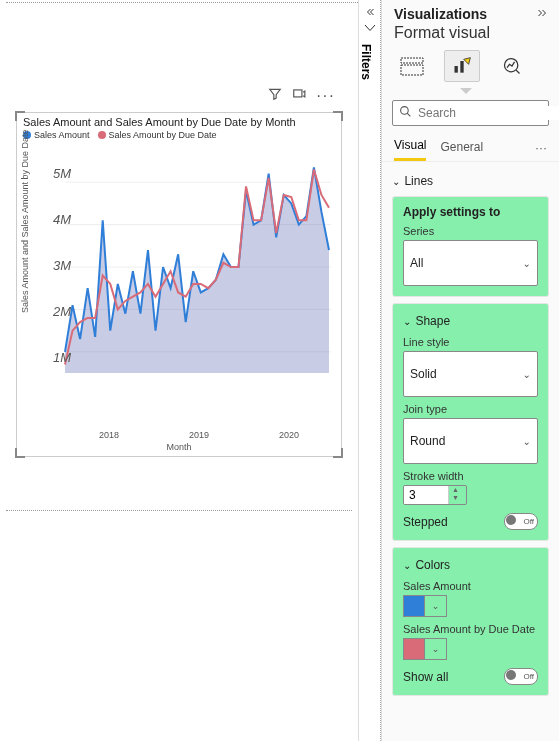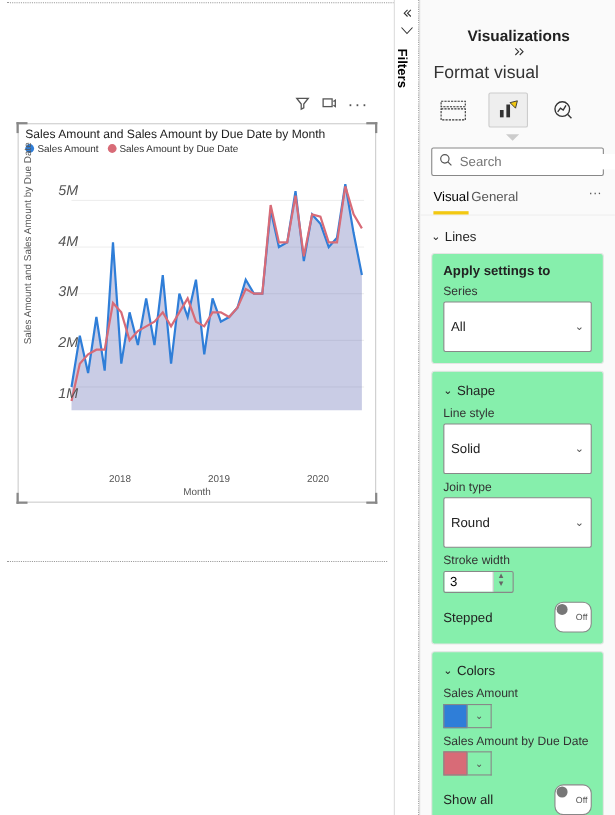--- a/index.html
+++ b/index.html
@@ -20,45 +20,45 @@
   .chart-title { font-size:11px; padding:3px 6px 0 6px; color:#222; }
   .legend { display:flex; gap:8px; padding:2px 6px 4px 6px; font-size:9px; color:#333; }
   .lg { display:flex; align-items:center; gap:3px; }
   .lg .dot { width:8px; height:8px; border-radius:50%; }
   .ylab { position:absolute; left:-2px; top:50%; transform: translateY(-50%) rotate(-90deg); transform-origin:left center; font-size:9px; color:#555; white-space:nowrap; }
   .xlab { position:absolute; bottom:4px; left:50%; transform:translateX(-50%); font-size:9px; color:#555;}
   .xtick { position:absolute; bottom:16px; font-size:9px; color:#555; transform:translateX(-50%); }
   .ytick { position:absolute; left:36px; font-size:13px; color:#555; transform:translateY(-50%);font-style:italic; }
   svg.chartsvg { position:absolute; left:44px; top:40px; }
   .right { width:178px; border-left:1px solid #ddd; background:#fafafa; display:flex; flex-direction:column; font-size:12px; color:#222; overflow:hidden;}
-  .pane-hd { display:flex; justify-content:space-between; align-items:center; padding:24px 10px 2px 12px; font-size:14px; font-weight:600;flex-direction:column; }
+  .pane-hd { display:flex; justify-content:space-between; align-items:center; padding:6px 10px 2px 12px; font-size:14px; font-weight:600; }
   .sub { padding:0 12px 6px 12px; font-size:16px; color:#333; }
   .viz-icons { display:flex; gap:14px; padding:2px 12px 8px 12px; align-items:center; }
   .viz-icons .vi { width:36px; height:30px; display:flex; align-items:center; justify-content:center; border-radius:2px; }
   .viz-icons .vi.sel { background:#eee; border:1px solid #ccc; }
   .arrow-tip { width:0;height:0;border-left:6px solid transparent;border-right:6px solid transparent;border-top:6px solid #ccc;margin:-2px auto 4px auto;}
   .search { margin:2px 10px 8px 10px; border:1px solid #888; border-radius:2px; display:flex; align-items:center; padding:4px 6px; gap:6px; background:#fff;}
   .search input { border:none; outline:none; font-size:12px; flex:1; }
-  .tabs { display:flex; gap:2px; padding:0 12px; align-items:flex-start; border-bottom:1px solid #eee;}
+  .tabs { display:flex; gap:14px; padding:0 12px; align-items:center; border-bottom:1px solid #eee;}
   .tab { padding:4px 0 6px 0; font-size:12px; color:#555; }
   .tab.active { color:#000; border-bottom:3px solid #f2c811; font-weight:500;}
   .tabs .more { margin-left:auto; color:#555;}
   .section { margin:10px 10px 0 10px; }
   .sec-hd { display:flex; align-items:center; gap:4px; font-size:12px; color:#222; padding:2px 0;}
   .sec-hd .chev { font-size:10px; }
   .card { background:#86efac; border:1px solid #e5e5e5; border-radius:3px; margin:6px 10px 0 10px; padding:8px 10px 10px 10px;}
   .fld-label { font-size:11px; color:#333; margin:6px 0 3px 0;}
   .sel { border:1px solid #888; border-radius:2px; padding:15px 6px; display:flex; justify-content:space-between; align-items:center; font-size:12px; background:#fff;}
   .sel .chev { font-size:10px; color:#555;}
   .stepper { display:flex; border:1px solid #888; width:64px; border-radius:2px; overflow:hidden;}
   .stepper input { border:none; width:44px; padding:2px 5px; font-size:12px; outline:none;}
   .stepper .btns { display:flex; flex-direction:column; border-left:1px solid #ccc;}
   .stepper .btns div { font-size:7px; line-height:8px; padding:0 3px; color:#666;}
   .row { display:flex; justify-content:space-between; align-items:center; margin-top:8px;}
-  .toggle { width:34px; height:28px; border:1px solid #888; border-radius:8px; position:relative; background:#fff; font-size:8px; display:flex; align-items:center; justify-content:flex-end; padding-right:3px; color:#555;}
+  .toggle { width:34px; height:17px; border:1px solid #888; border-radius:8px; position:relative; background:#fff; font-size:8px; display:flex; align-items:center; justify-content:flex-end; padding-right:3px; color:#555;}
   .toggle .knob { width:10px;height:10px;border-radius:50%;background:#777;position:absolute;left:1px;top:1px;}
   .swatch-row { display:flex; align-items:center; gap:0; margin-top:3px;}
   .swatch { width:22px;height:22px;border:1px solid #888;}
   .swatch-dd { width:22px;height:22px;border:1px solid #888;border-left:none;display:flex;align-items:center;justify-content:center;font-size:9px;color:#555;}
 </style>
 </head>
 <body>
 
 <div class="left">
   <div class="dotted-top"></div>

